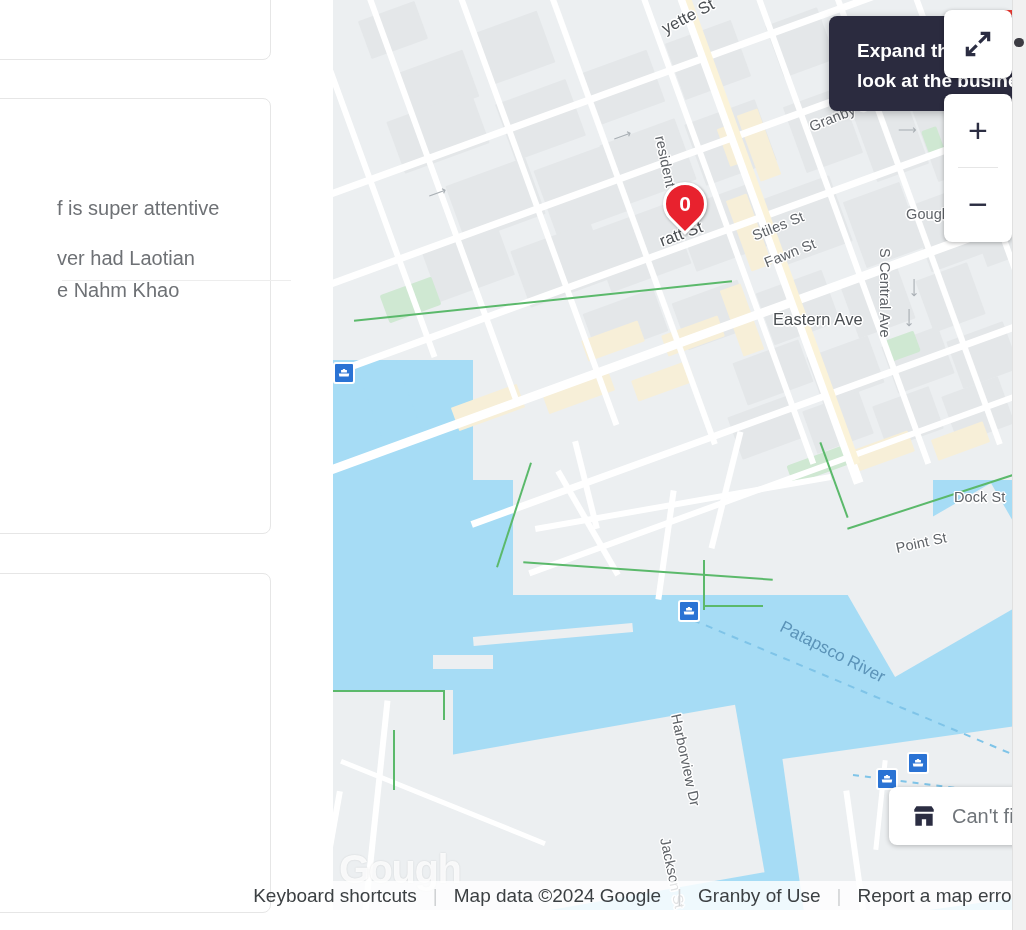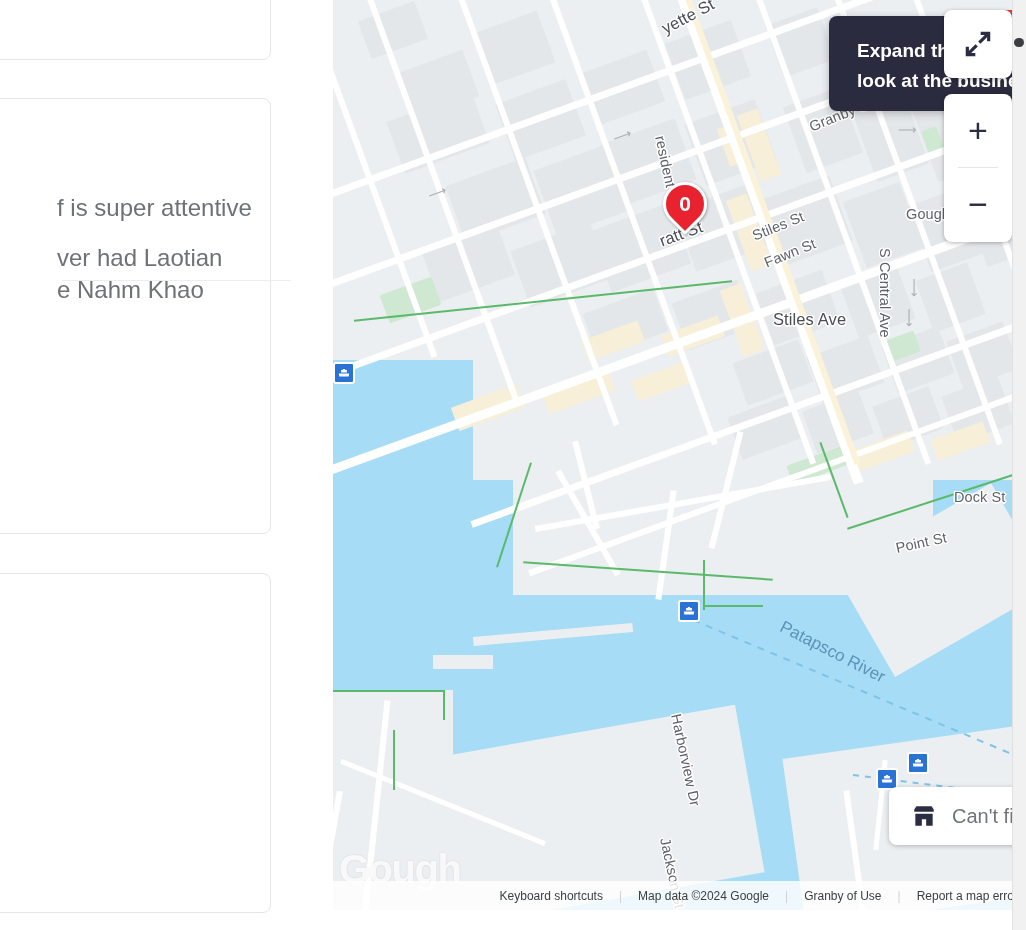--- a/index.html
+++ b/index.html
@@ -25,21 +25,21 @@
     background: #ffffff;
     border: 1px solid #e6e6e6;
     border-radius: 8px;
   }
   .card-1 { top: -58px;  height: 118px; }
   .card-2 { top: 98px;   height: 436px; }
   .card-3 { top: 573px;  height: 340px; }
 
   .review-text {
     position: absolute;
-    font-size: 24px;
+    font-size: 20px;
     line-height: 32px;
     color: #6e7175;
     white-space: nowrap;
   }
   .rt-1 { left: 57px; top: 192px; }
   .rt-3 { left: 57px; top: 242px; }
 
   .card-divider {
     position: absolute;
     left: 62px; right: 42px;
@@ -201,21 +201,21 @@
   .add-bar .shop-icon svg { width: 26px; height: 26px; fill: #2b2d42; }
   .add-q { font-size: 20px; color: #70757a; }
 
   
   .map-footer {
     position: absolute; left: 333px; top: 881px;
     width: 693px; height: 29px;
     background: rgba(255,255,255,.82);
     display: flex; align-items: center; justify-content: flex-end;
     padding-right: 8px;
-    font-size: 12px; color: #3c4043;
+    font-size: 19px; color: #3c4043;
   }
   .map-footer span { margin-left: 16px; white-space: nowrap; }
   .map-footer .sep { margin-left: 16px; color: #d0d2d4; }
 
   
   .scrollbar-track {
     position: absolute; right: 0; top: 0;
     width: 14px; height: 930px;
     background: #f1f1f1;
     border-left: 1px solid #e0e0e0;
@@ -378,21 +378,21 @@
           <div class="street-label big" style="left: 330px; top: 20px; transform: rotate(-28deg); transform-origin: left center;">yette St</div>
           <div class="street-label" style="left: 477px; top: 119px; transform: rotate(-22deg); transform-origin: left center;">Granby St</div>
           <div class="street-label big" style="left: 640px; top: 121px; transform: rotate(0deg); transform-origin: left center;">E Pratt St</div>
           <div class="street-label" style="left: 327px; top: 128px; transform: rotate(78deg); transform-origin: left center;">resident St</div>
           <div class="street-label" style="left: 694px; top: 140px; transform: rotate(90deg); transform-origin: left center;">S Bond St</div>
           <div class="street-label" style="left: 573px; top: 206px; transform: rotate(0deg); transform-origin: left center;">Gough St</div>
           <div class="street-label big" style="left: 327px; top: 232px; transform: rotate(-20deg); transform-origin: left center;">ratt St</div>
           <div class="street-label" style="left: 420px; top: 228px; transform: rotate(-22deg); transform-origin: left center;">Stiles St</div>
           <div class="street-label" style="left: 432px; top: 255px; transform: rotate(-22deg); transform-origin: left center;">Fawn St</div>
           <div class="street-label" style="left: 552px; top: 240px; transform: rotate(90deg); transform-origin: left center;">S Central Ave</div>
-          <div class="street-label big" style="left: 440px; top: 310px; transform: rotate(0deg); transform-origin: left center;">Stiles Ave</div>
+          <div class="street-label big" style="left: 440px; top: 310px; transform: rotate(0deg); transform-origin: left center;">Eastern Ave</div>
           <div class="street-label" style="left: 684px; top: 442px; transform: rotate(0deg); transform-origin: left center;">Lancaster St</div>
           <div class="street-label" style="left: 591px; top: 489px; transform: rotate(0deg); transform-origin: left center; margin-left: 30px;">Dock St</div>
           <div class="street-label" style="left: 563px; top: 540px; transform: rotate(-12deg); transform-origin: left center;">Point St</div>
           <div class="street-label" style="left: 343px; top: 706px; transform: rotate(78deg); transform-origin: left center;">Harborview Dr</div>
           <div class="street-label" style="left: 332px; top: 830px; transform: rotate(78deg); transform-origin: left center;">Jackson St</div>
         </div>
       <div id="water-label-layer">
           <div class="water-label" style="left: 448px; top: 616px; transform: rotate(27deg); transform-origin: left center;">Patapsco River</div>
         </div>
       <div id="park-label-layer"></div>

